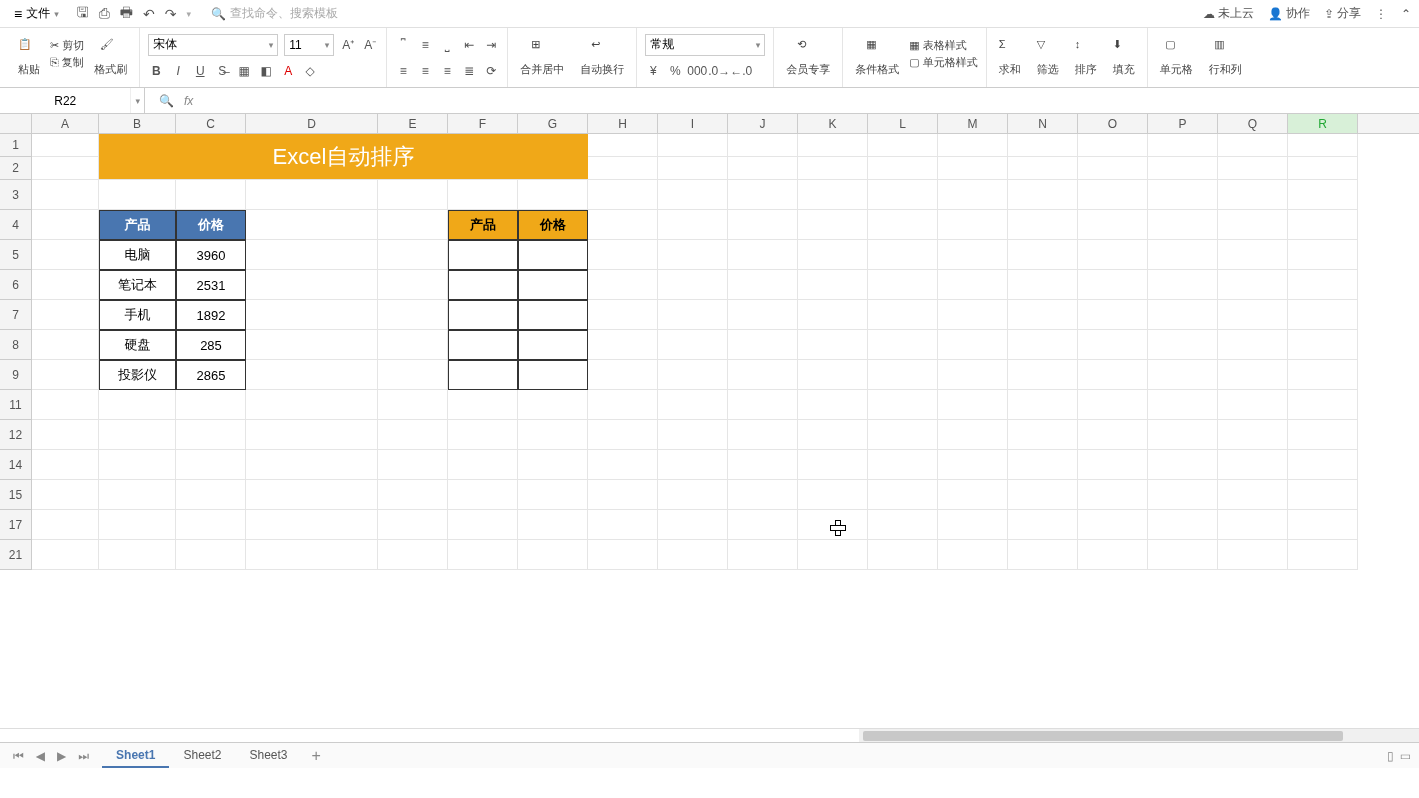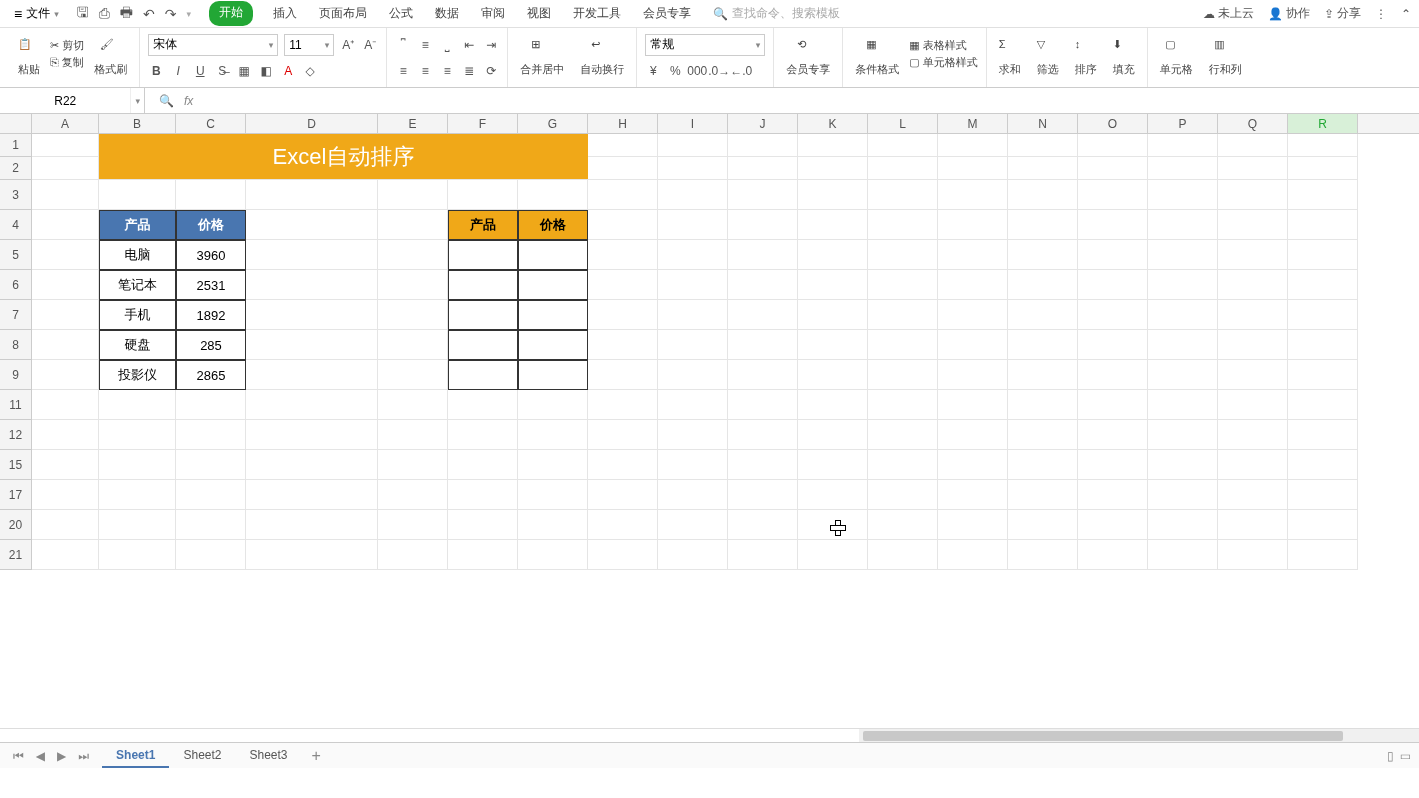--- a/index.html
+++ b/index.html
@@ -86,31 +86,20 @@
     <span class="dd">▾</span>
   </div>
   <div class="menu-icons">
     <span>🖫</span>
     <span>⎙</span>
     <span>🖶</span>
     <span>↶</span>
     <span>↷</span>
     <span style="font-size:9px;color:#aaa;">▾</span>
   </div>
-  <div class="tabs" id="tabs">
-      <span class="tab active">开始</span>
-      <span class="tab">插入</span>
-      <span class="tab">页面布局</span>
-      <span class="tab">公式</span>
-      <span class="tab">数据</span>
-      <span class="tab">审阅</span>
-      <span class="tab">视图</span>
-      <span class="tab">开发工具</span>
-      <span class="tab">会员专享</span>
-    </div>
   <div class="search-cmd">
     <span>🔍</span>
     <span>查找命令、搜索模板</span>
   </div>
   <div class="right-menu">
     <span>☁ <span>未上云</span></span>
     <span>👤 <span>协作</span></span>
     <span>⇪ <span>分享</span></span>
     <span>⋮</span>
     <span>⌃</span>
@@ -516,20 +505,41 @@
         <div class="cell" style="width: 70px;"></div>
         <div class="cell" style="width: 70px;"></div>
         <div class="cell" style="width: 70px;"></div>
         <div class="cell" style="width: 70px;"></div>
         <div class="cell" style="width: 70px;"></div>
         <div class="cell" style="width: 70px;"></div>
         <div class="cell" style="width: 70px;"></div>
         <div class="cell" style="width: 70px;"></div>
       </div>
       <div class="row" style="height: 30px;">
+        <div class="rowh">14</div>
+        <div class="cell" style="width: 67px;"></div>
+        <div class="cell" style="width: 77px;"></div>
+        <div class="cell" style="width: 70px;"></div>
+        <div class="cell" style="width: 132px;"></div>
+        <div class="cell" style="width: 70px;"></div>
+        <div class="cell" style="width: 70px;"></div>
+        <div class="cell" style="width: 70px;"></div>
+        <div class="cell" style="width: 70px;"></div>
+        <div class="cell" style="width: 70px;"></div>
+        <div class="cell" style="width: 70px;"></div>
+        <div class="cell" style="width: 70px;"></div>
+        <div class="cell" style="width: 70px;"></div>
+        <div class="cell" style="width: 70px;"></div>
+        <div class="cell" style="width: 70px;"></div>
+        <div class="cell" style="width: 70px;"></div>
+        <div class="cell" style="width: 70px;"></div>
+        <div class="cell" style="width: 70px;"></div>
+        <div class="cell" style="width: 70px;"></div>
+      </div>
+      <div class="row" style="height: 30px;">
         <div class="rowh">15</div>
         <div class="cell" style="width: 67px;"></div>
         <div class="cell" style="width: 77px;"></div>
         <div class="cell" style="width: 70px;"></div>
         <div class="cell" style="width: 132px;"></div>
         <div class="cell" style="width: 70px;"></div>
         <div class="cell" style="width: 70px;"></div>
         <div class="cell" style="width: 70px;"></div>
         <div class="cell" style="width: 70px;"></div>
         <div class="cell" style="width: 70px;"></div>
@@ -538,41 +548,20 @@
         <div class="cell" style="width: 70px;"></div>
         <div class="cell" style="width: 70px;"></div>
         <div class="cell" style="width: 70px;"></div>
         <div class="cell" style="width: 70px;"></div>
         <div class="cell" style="width: 70px;"></div>
         <div class="cell" style="width: 70px;"></div>
         <div class="cell" style="width: 70px;"></div>
       </div>
       <div class="row" style="height: 30px;">
         <div class="rowh">17</div>
-        <div class="cell" style="width: 67px;"></div>
-        <div class="cell" style="width: 77px;"></div>
-        <div class="cell" style="width: 70px;"></div>
-        <div class="cell" style="width: 132px;"></div>
-        <div class="cell" style="width: 70px;"></div>
-        <div class="cell" style="width: 70px;"></div>
-        <div class="cell" style="width: 70px;"></div>
-        <div class="cell" style="width: 70px;"></div>
-        <div class="cell" style="width: 70px;"></div>
-        <div class="cell" style="width: 70px;"></div>
-        <div class="cell" style="width: 70px;"></div>
-        <div class="cell" style="width: 70px;"></div>
-        <div class="cell" style="width: 70px;"></div>
-        <div class="cell" style="width: 70px;"></div>
-        <div class="cell" style="width: 70px;"></div>
-        <div class="cell" style="width: 70px;"></div>
-        <div class="cell" style="width: 70px;"></div>
-        <div class="cell" style="width: 70px;"></div>
-      </div>
-      <div class="row" style="height: 30px;">
-        <div class="rowh">20</div>
         <div class="cell" style="width: 67px;"></div>
         <div class="cell" style="width: 77px;"></div>
         <div class="cell" style="width: 70px;"></div>
         <div class="cell" style="width: 132px;"></div>
         <div class="cell" style="width: 70px;"></div>
         <div class="cell" style="width: 70px;"></div>
         <div class="cell" style="width: 70px;"></div>
         <div class="cell" style="width: 70px;"></div>
         <div class="cell" style="width: 70px;"></div>
         <div class="cell" style="width: 70px;"></div>

